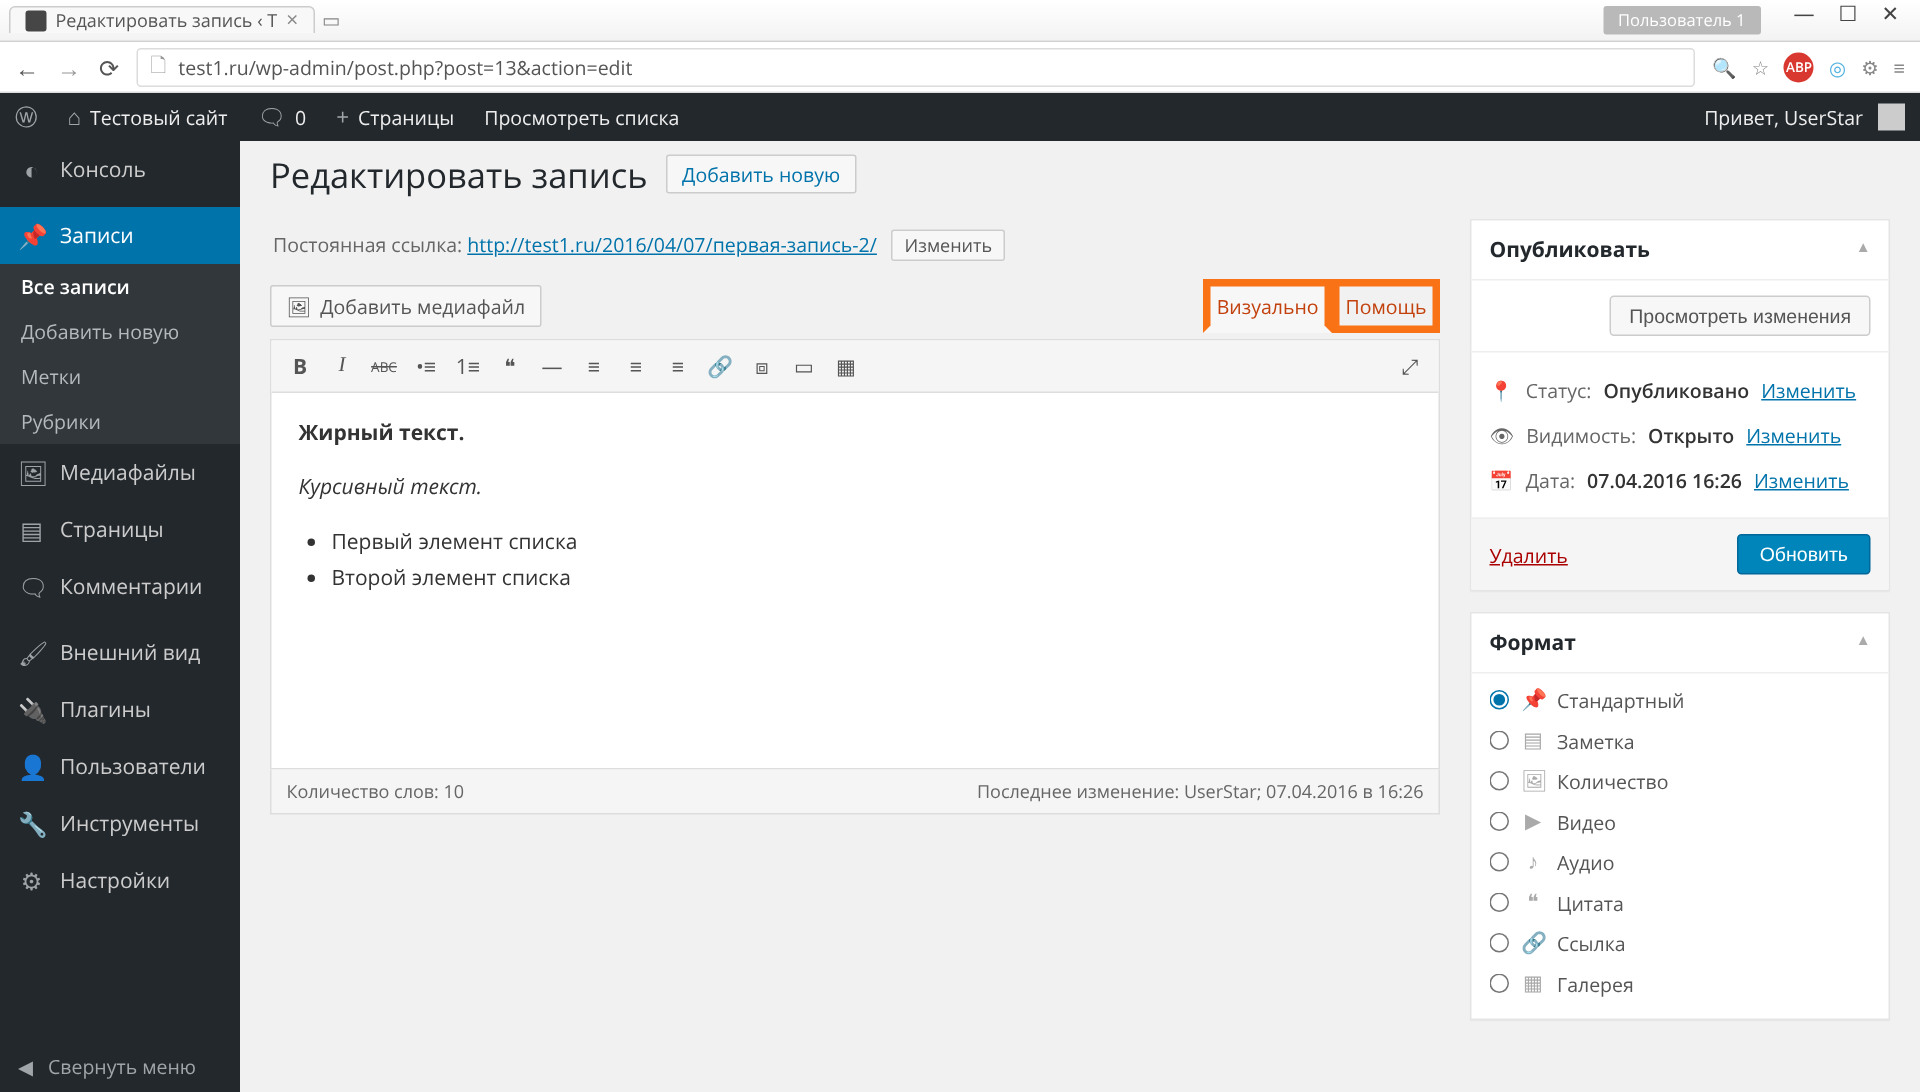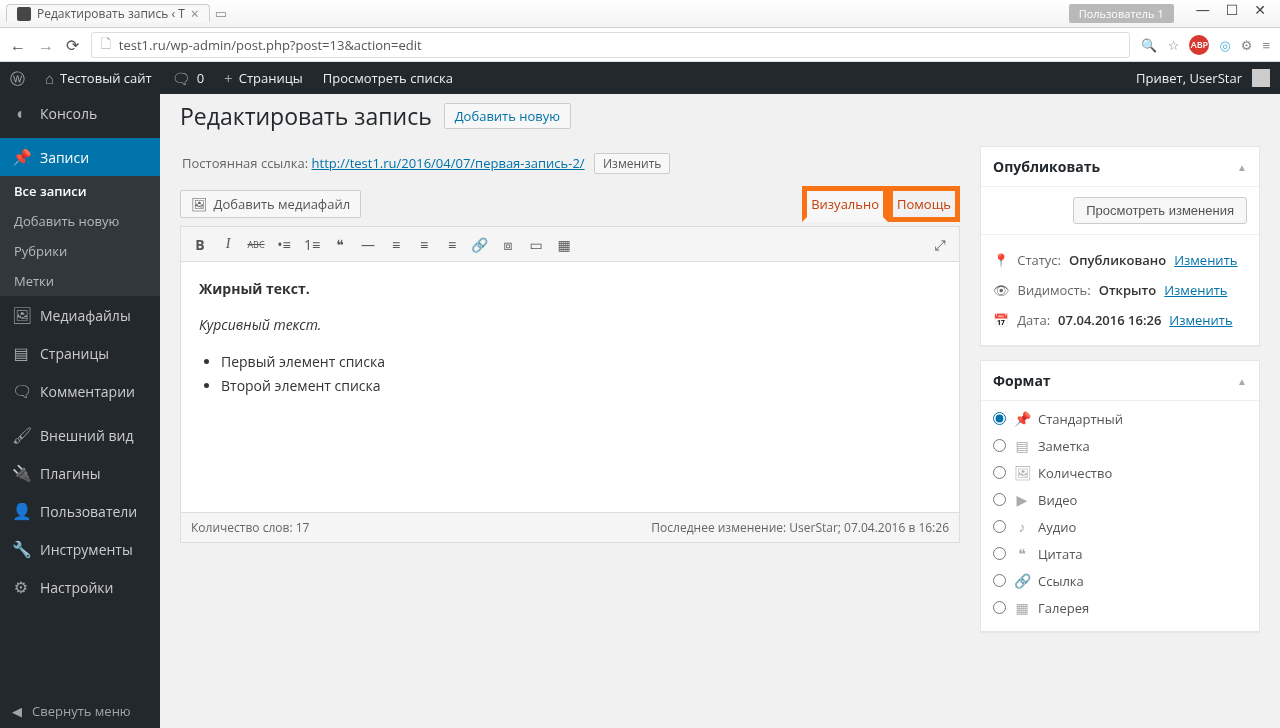--- a/index.html
+++ b/index.html
@@ -65,21 +65,21 @@
 .tb-btn.bold{font-weight:700}
 .tb-btn.italic{font-style:italic;font-family:Georgia,serif}
 .tb-btn.abc{font-size:9px;text-decoration:line-through}
 .tb-dist{margin-left:auto}
 .editor-body{min-height:250px;padding:16px 18px;font-size:14px;line-height:1.6;color:#333}
 .editor-body p{margin:0 0 14px}
 .editor-body ul{margin-left:22px}
 .editor-body li{margin:2px 0}
 .editor-footer{display:flex;justify-content:space-between;padding:6px 10px;font-size:12px;color:#666;border:1px solid #ddd;border-top:none;background:#f5f5f5}
 .postbox{border:1px solid #e5e5e5;background:#fff;box-shadow:0 1px 1px rgba(0,0,0,0.04)}
-.postbox h2{font-size:14px;padding:10px 12px;border-bottom:1px solid #eee;display:flex;align-items:center;justify-content:space-between;color:#23282d}
+.postbox h2{font-size:14px;padding:10px 12px;border-bottom:1px solid #eee;display:flex;align-items:flex-start;justify-content:space-between;color:#23282d}
 .postbox h2 .toggle{color:#aaa;font-size:10px;cursor:pointer}
 .postbox .inside{padding:10px 12px;font-size:13px}
 .pub-row{display:flex;align-items:center;gap:8px;padding:6px 0;color:#666}
 .pub-row .val{color:#333;font-weight:600}
 .pub-row a{color:#0073aa}
 .pub-actions{display:flex;justify-content:space-between;align-items:center;padding:10px 12px;border-top:1px solid #eee;background:#f5f5f5}
 .pub-actions .delete{color:#a00}
 .btn-primary{background:#0085ba;border:1px solid #006799;color:#fff;padding:5px 14px;font-size:13px;border-radius:3px;cursor:pointer}
 .btn-secondary{background:#f7f7f7;border:1px solid #ccc;color:#555;padding:5px 12px;font-size:13px;border-radius:3px;cursor:pointer}
 .preview-row{display:flex;justify-content:flex-end;padding:10px 12px;border-bottom:1px solid #eee}
@@ -160,22 +160,22 @@
             <span>Консоль</span>
           </div>
         <div class="sep"></div>
         <div class="menu-item current">
             <span class="ico">📌</span>
             <span>Записи</span>
           </div>
         <div class="submenu">
           <div class="sub-item current">Все записи</div>
           <div class="sub-item">Добавить новую</div>
+          <div class="sub-item">Метки</div>
           <div class="sub-item">Рубрики</div>
-          <div class="sub-item">Метки</div>
         </div>
         <div class="menu-item">
             <span class="ico">🖼</span>
             <span>Медиафайлы</span>
           </div>
         <div class="menu-item">
             <span class="ico">▤</span>
             <span>Страницы</span>
           </div>
         <div class="menu-item">
@@ -257,21 +257,21 @@
               <div class="editor-body">
                 <p><strong>Жирный текст.</strong></p>
                 <p><em>Курсивный текст.</em></p>
                 <ul>
                   <li>Первый элемент списка</li>
                   <li>Второй элемент списка</li>
                 </ul>
               </div>
             </div>
             <div class="editor-footer">
-              <span>Количество слов: 17</span>
+              <span>Количество слов: 10</span>
               <span>Последнее изменение: UserStar; 07.04.2016 в 16:26</span>
             </div>
           </div>
 
           <div class="side-col">
             <div class="postbox">
               <h2>
                   <span>Опубликовать</span>
                   <span class="toggle">▲</span>
                 </h2>
@@ -291,20 +291,24 @@
                     <span class="val">Открыто</span> 
                     <a href="#">Изменить</a>
                   </div>
                 <div class="pub-row">
                     <span>📅</span>
                     <span>Дата:</span> 
                     <span class="val">07.04.2016 16:26</span> 
                     <a href="#">Изменить</a>
                   </div>
               </div>
+              <div class="pub-actions">
+                <a href="#" class="delete">Удалить</a>
+                <button class="btn-primary">Обновить</button>
+              </div>
             </div>
 
             <div class="postbox">
               <h2>
                   <span>Формат</span>
                   <span class="toggle">▲</span>
                 </h2>
               <div class="format-list">
                 <label class="format-item">
                     <input type="radio" name="fmt" checked="" style="">

